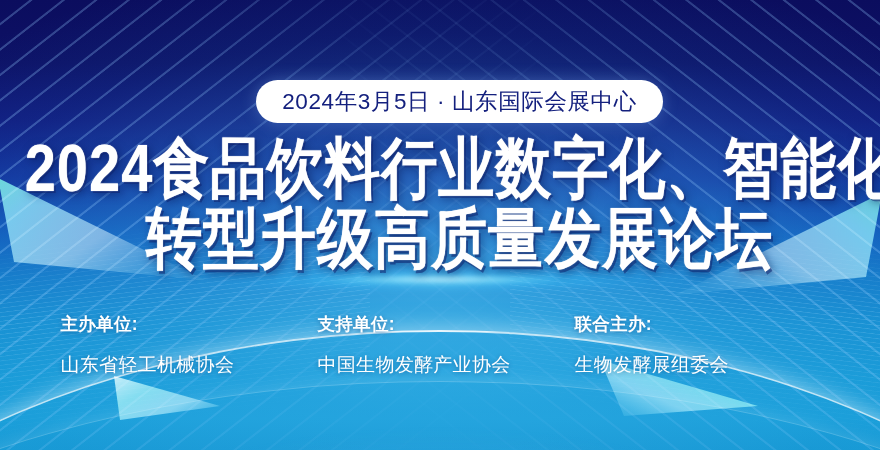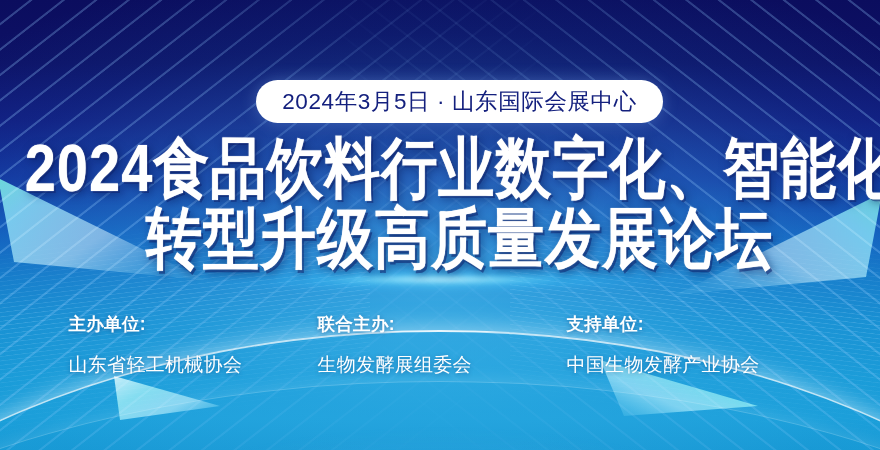--- a/index.html
+++ b/index.html
@@ -209,21 +209,21 @@
   }
   .headline .ln.two { margin-top: 3px; }
 
   .orgs {
     position: absolute;
     left: 0;
     right: 0;
     top: 312px;
     display: flex;
     justify-content: center;
-    gap: 4px;
+    gap: 12px;
     color: #ffffff;
   }
   .org {
     width: 245px;
     text-align: left;
     text-shadow: 0 1px 4px rgba(10, 50, 110, 0.45);
   }
   .org .label {
     display: block;
     font-size: 17.5px;
@@ -313,23 +313,23 @@
       <span class="ln one">2024食品饮料行业数字化、智能化</span>
       <span class="ln two">转型升级高质量发展论坛</span>
     </div>
 
     <div class="orgs">
       <div class="org">
         <span class="label">主办单位:</span>
         <span class="value">山东省轻工机械协会</span>
       </div>
       <div class="org">
+        <span class="label">支持单位:</span>
+        <span class="value">中国生物发酵产业协会</span>
+      </div>
+      <div class="org">
         <span class="label">联合主办:</span>
         <span class="value">生物发酵展组委会</span>
       </div>
-      <div class="org">
-        <span class="label">支持单位:</span>
-        <span class="value">中国生物发酵产业协会</span>
-      </div>
     </div>
 
   </div>
 </div>
 
 </body></html>

